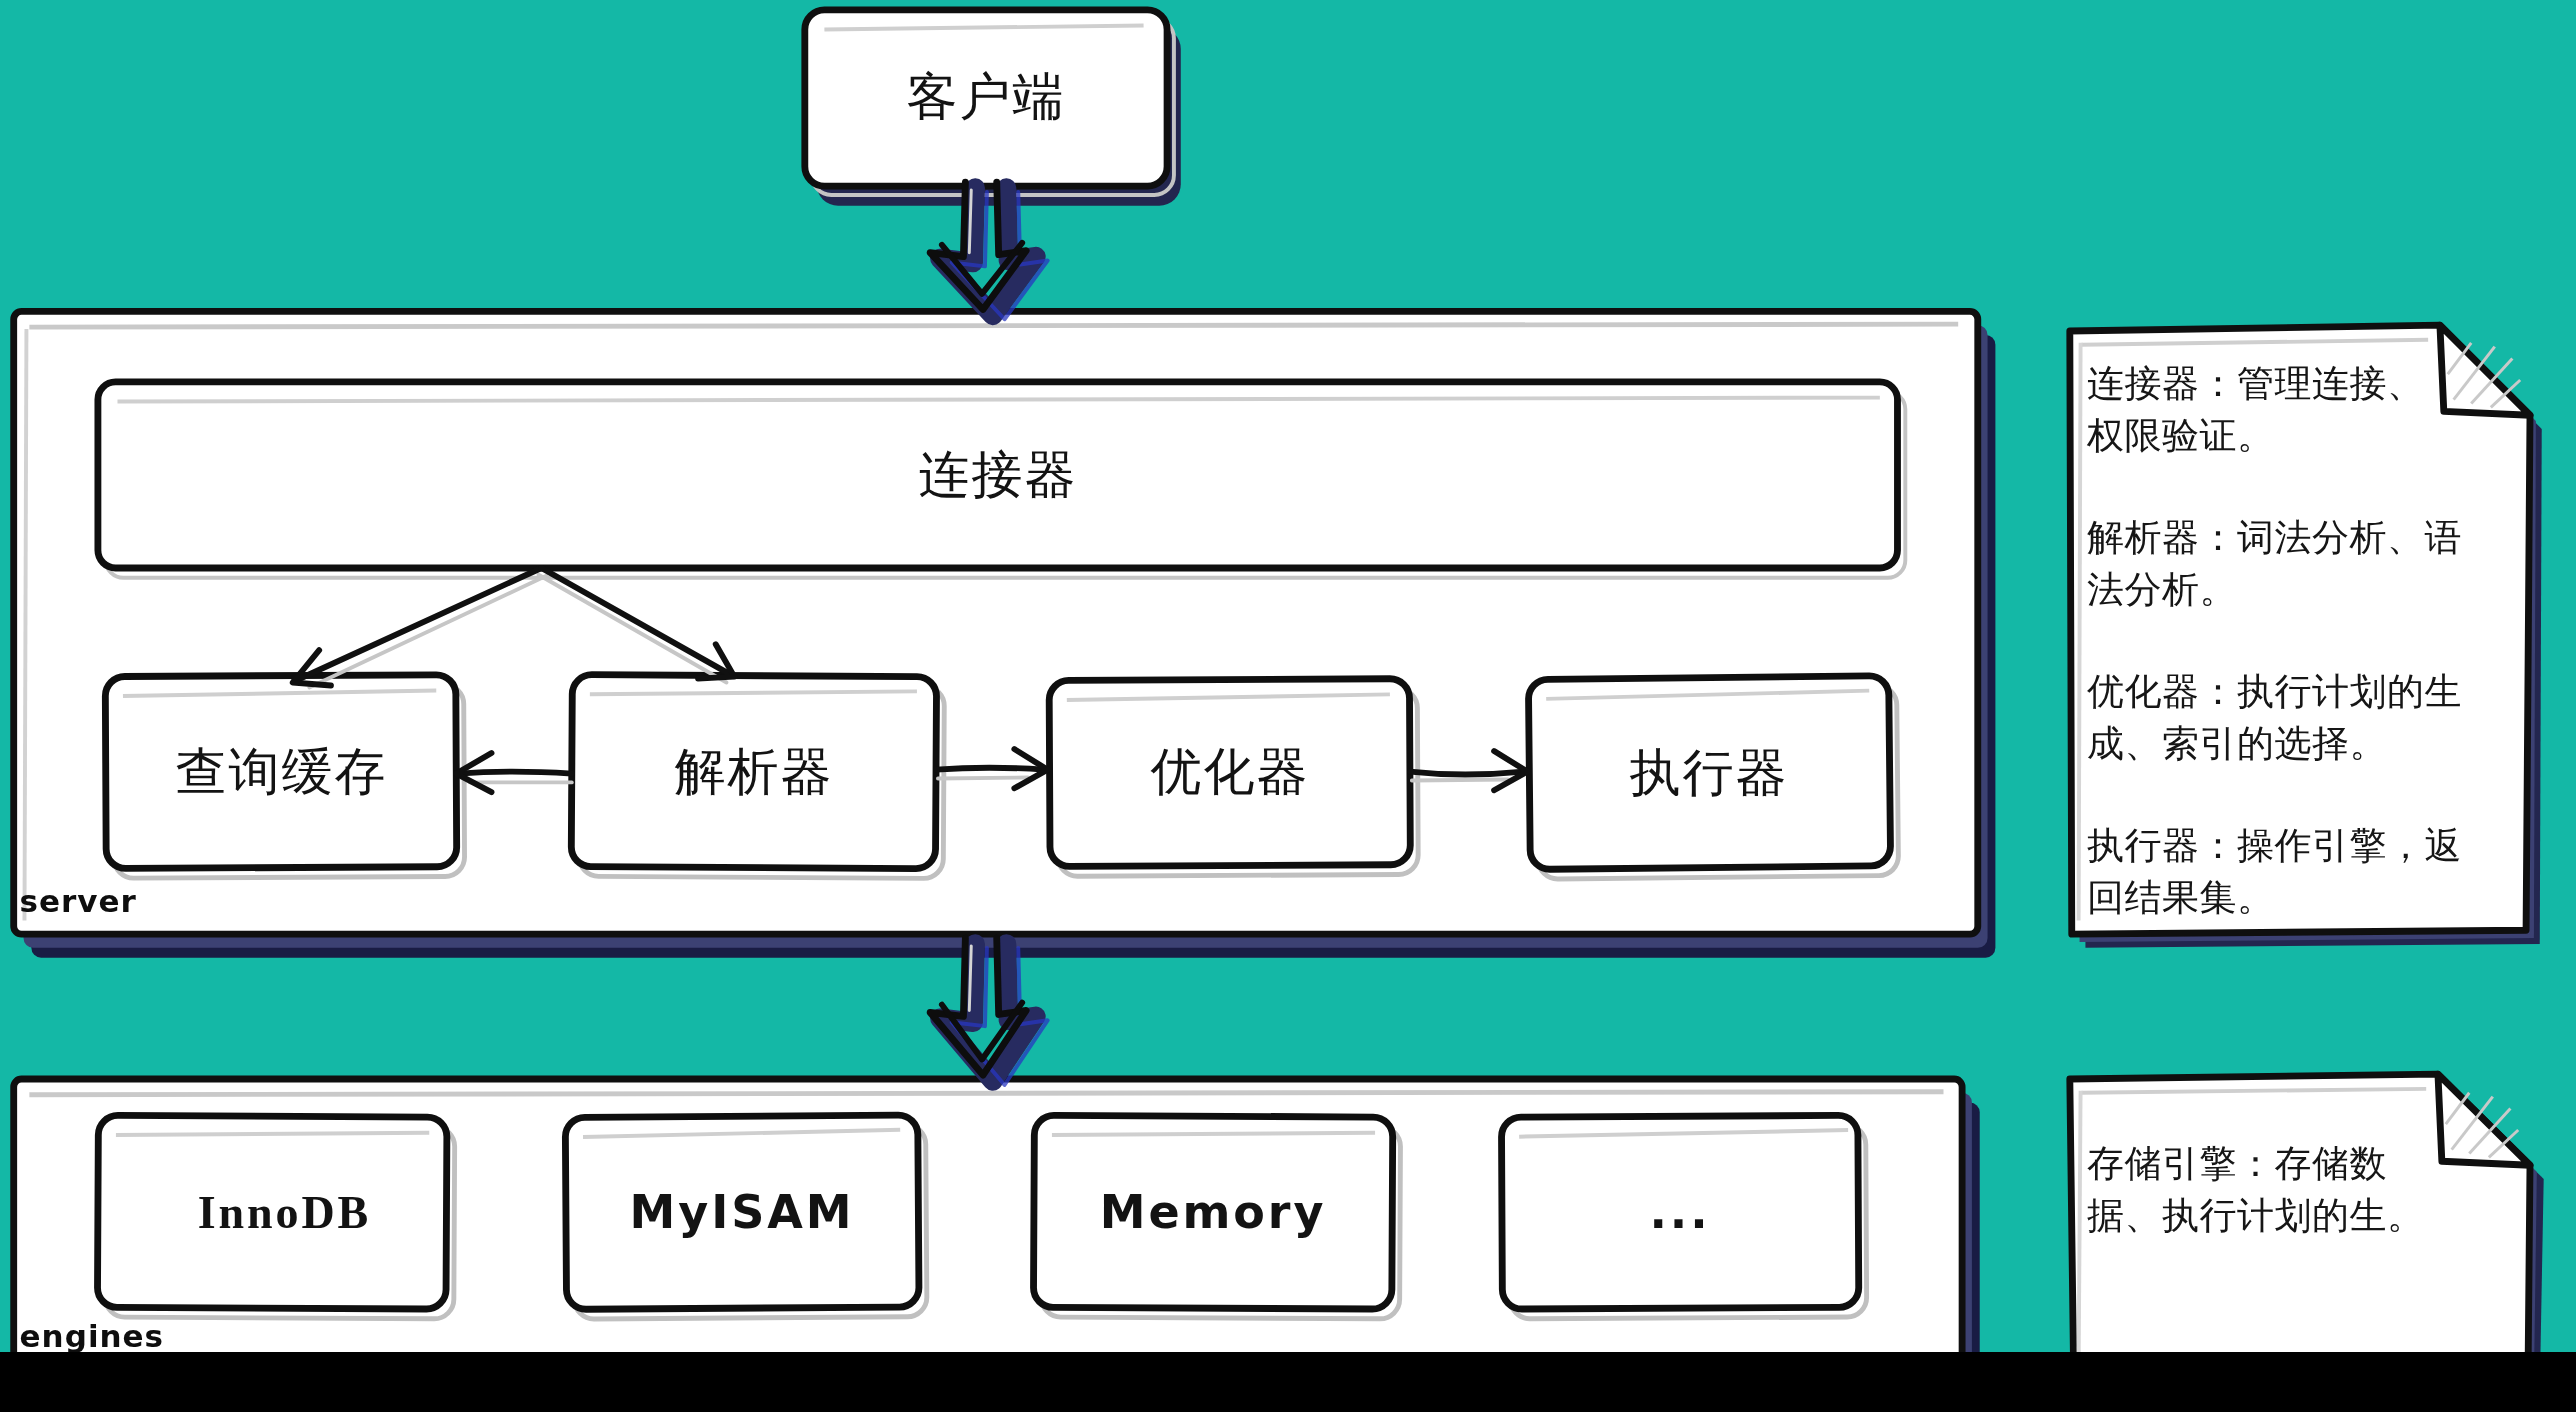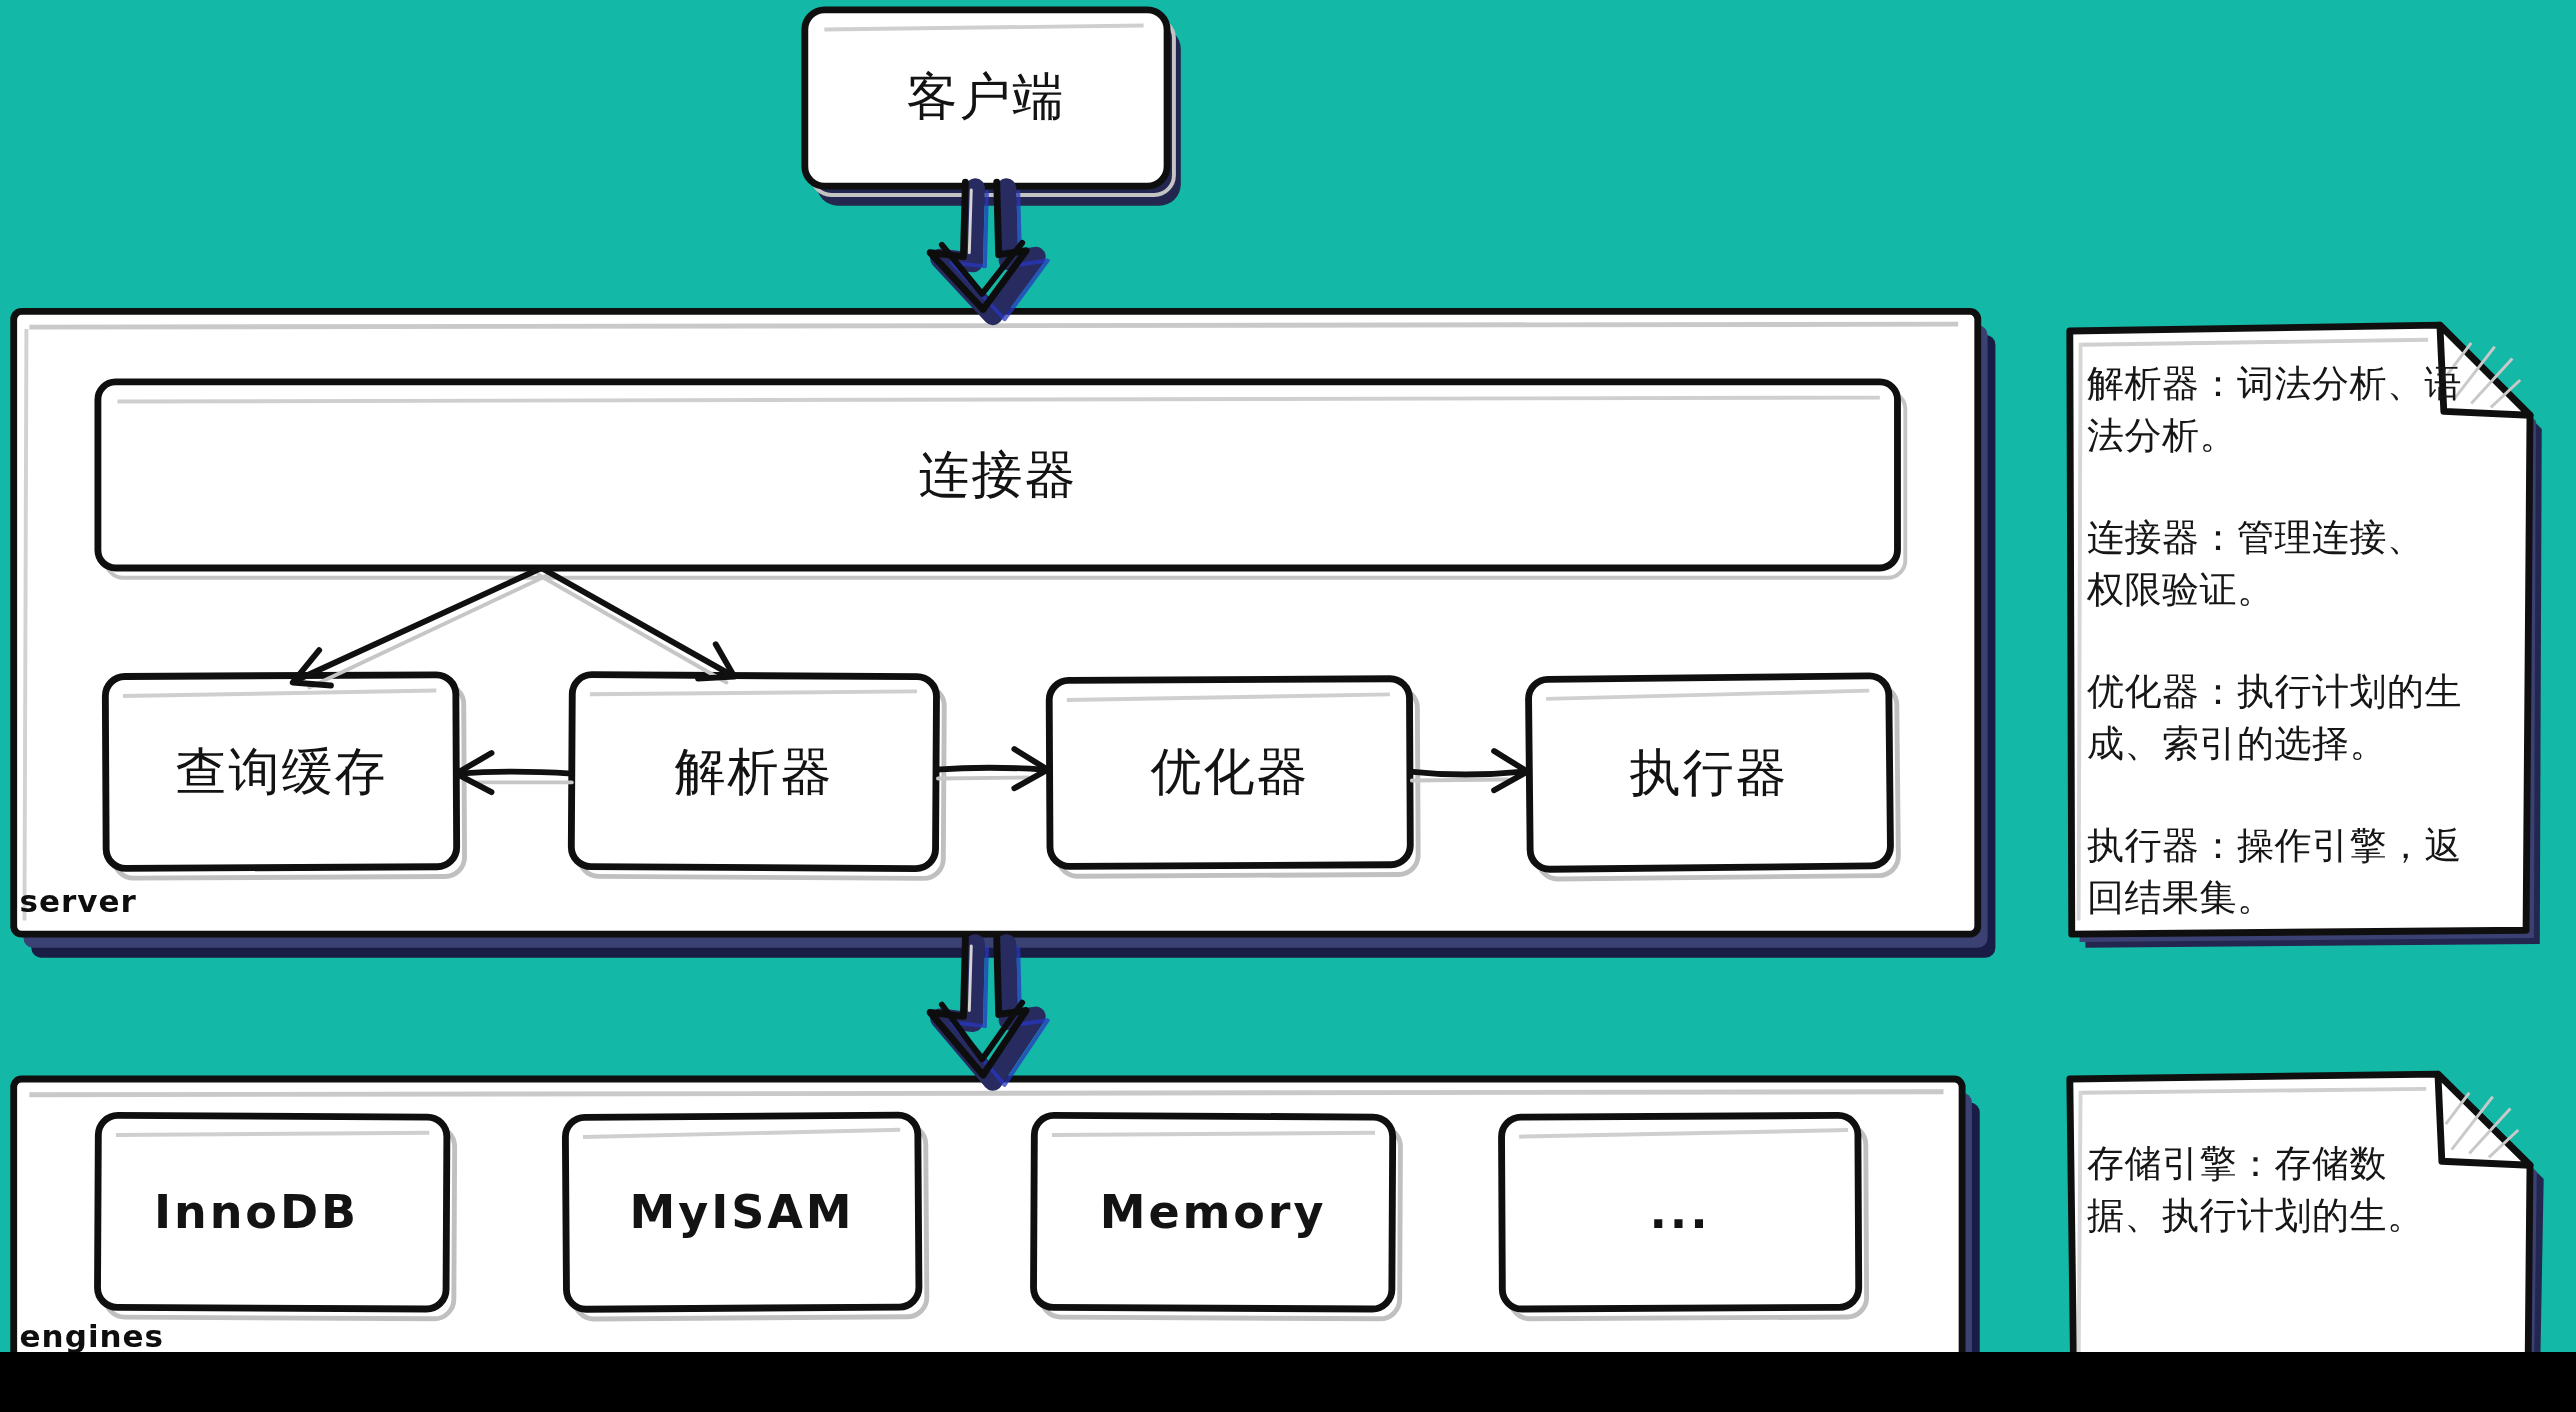--- a/index.html
+++ b/index.html
@@ -177,38 +177,38 @@
   <div class="lbl node-lbl" style="left:106px;top:676px;width:351px;height:192px;">查询缓存</div>
 
   <div class="lbl node-lbl" style="left:1050px;top:679px;width:360px;height:186px;">优化器</div>
 
   <div class="lbl node-lbl" style="left:1529px;top:678px;width:360px;height:190px;">执行器</div>
 
   <div class="tag-lbl" style="left:19.6px;top:883px;">server</div>
 
   <div class="tag-lbl" style="left:19.6px;top:1318px;">engines</div>
 
-  <div class="lbl engine-lbl" style="left:82px;top:1116px;width:349px;height:192px;">InnoDB</div>
+  <div class="lbl engine-lbl" style="left:110px;top:1116px;width:349px;height:192px;font-family:Liberation Serif, serif;">InnoDB</div>
 
   <div class="lbl engine-lbl" style="left:566px;top:1116px;width:352px;height:192px;">MyISAM</div>
 
   <div class="lbl engine-lbl" style="left:1034px;top:1116px;width:358px;height:192px;">Memory</div>
 
   <div class="lbl engine-lbl" style="left:1502px;top:1116px;width:356px;height:192px;">...</div>
 
   <div class="note-text" style="left:2087px;top:358px;width:427px;">
+    <div class="para">
+      <div>连接器：管理连接、</div>
+      <div>权限验证。</div>
+    </div>
     <div class="para">
       <div>解析器：词法分析、语</div>
       <div>法分析。</div>
     </div>
     <div class="para">
-      <div>连接器：管理连接、</div>
-      <div>权限验证。</div>
-    </div>
-    <div class="para">
       <div>优化器：执行计划的生</div>
       <div>成、索引的选择。</div>
     </div>
     <div class="para">
       <div>执行器：操作引擎，返</div>
       <div>回结果集。</div>
     </div>
   </div>
 
   <div class="note-text" style="left:2087px;top:1138px;width:431px;">

